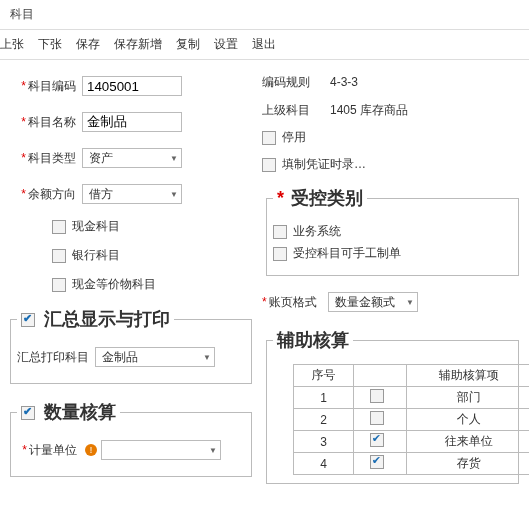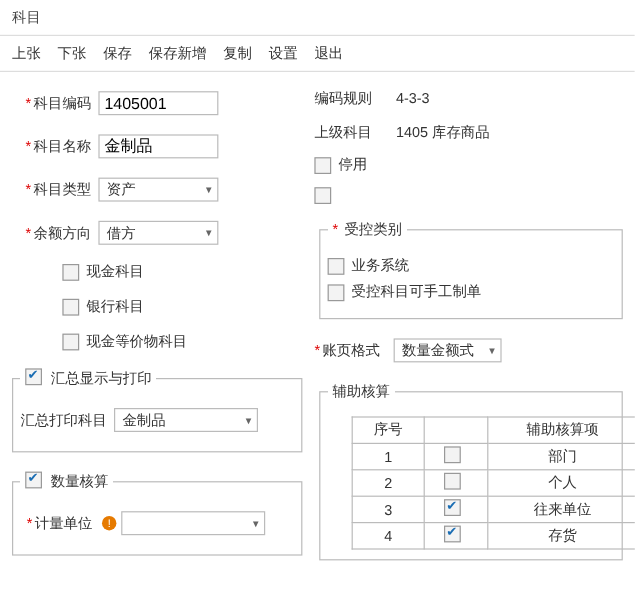--- a/index.html
+++ b/index.html
@@ -1,37 +1,37 @@
 <!DOCTYPE html>
 <html><head>
 <meta charset="utf-8">
 <style>
 * { box-sizing: border-box; margin: 0; padding: 0; }
 body { font-family: "Microsoft YaHei", Arial, sans-serif; font-size: 12px; color: #333; background: #fff; width: 529px; }
 .header { padding: 6px 10px; border-bottom: 1px solid #ddd; font-size: 12px; color: #444; }
-.toolbar { padding: 6px 10px; border-bottom: 1px solid #ddd; display: flex; gap: 14px; }
+.toolbar { padding: 6px 0; border-bottom: 1px solid #ddd; display: flex; gap: 14px; }
 .toolbar span { cursor: pointer; color: #333; }
 .content { display: flex; padding: 8px 6px; gap: 6px; }
 .col { display: flex; flex-direction: column; }
 .left { width: 250px; }
 .right { flex: 1; }
 .row { display: flex; align-items: center; margin: 7px 0; min-height: 22px; }
 .label { width: 70px; text-align: right; margin-right: 6px; color: #333; }
 .req::before { content: "*"; color: #d00; margin-right: 2px; }
 .input { border: 1px solid #bbb; height: 20px; padding: 1px 4px; width: 100px; background: #fff; }
 .select { border: 1px solid #bbb; height: 20px; width: 100px; display: flex; align-items: center; justify-content: space-between; padding: 0 3px 0 6px; background: #fff; }
 .select .arrow { font-size: 8px; color: #666; }
 .cbx { width: 14px; height: 14px; border: 1px solid #999; background: #f3f3f3; display: inline-block; margin-right: 6px; position: relative; }
 .cbx.checked::after { content: "✔"; position: absolute; top: -2px; left: 1px; font-size: 11px; color: #1a6db3; }
 .check-row { display: flex; align-items: center; margin: 6px 0 6px 46px; }
 .info-row { display: flex; align-items: center; margin: 3px 0; min-height: 22px; }
 .info-label { width: 60px; text-align: left; color: #333; }
 .info-val { color: #333; margin-left: 8px; }
 fieldset { border: 1px solid #bbb; margin: 8px 4px; padding: 8px 6px; }
-legend { padding: 0 4px; color: #333; font-size: 12px; }
+legend { padding: 0 4px; color: #333; font-size: 18px; font-weight: bold; }
 legend.req::before { content: "* "; color: #d00; }
 legend .cbx { vertical-align: -2px; margin-right: 4px; }
 .ck-inline { display: flex; align-items: center; margin: 5px 0; }
 .table { border-collapse: collapse; width: 100%; margin-top: 4px; margin-left: 20px; }
 .table th, .table td { border: 1px solid #bbb; padding: 2px 4px; text-align: center; font-weight: normal; font-size: 12px; }
 .err-icon { display: inline-block; width: 12px; height: 12px; border-radius: 50%; background: #e67a00; color: #fff; font-size: 9px; line-height: 12px; text-align: center; margin-left: 2px; }
 .select.wide { width: 120px; }
 .select.mid { width: 90px; justify-content: space-between; }
 </style>
 </head>
@@ -125,20 +125,21 @@
     <div class="info-row">
       <span class="info-label">上级科目</span>
       <span class="info-val">1405 库存商品</span>
     </div>
     <div class="ck-inline">
       <span class="cbx"></span>
       <span>停用</span>
     </div>
     <div class="ck-inline">
       <span class="cbx"></span>
+      <span>填制凭证时录…</span>
     </div>
 
     <fieldset>
       <legend class="req">受控类别</legend>
       <div class="ck-inline">
         <span class="cbx"></span>
         <span>业务系统</span>
       </div>
       <div class="ck-inline">
         <span class="cbx"></span>

